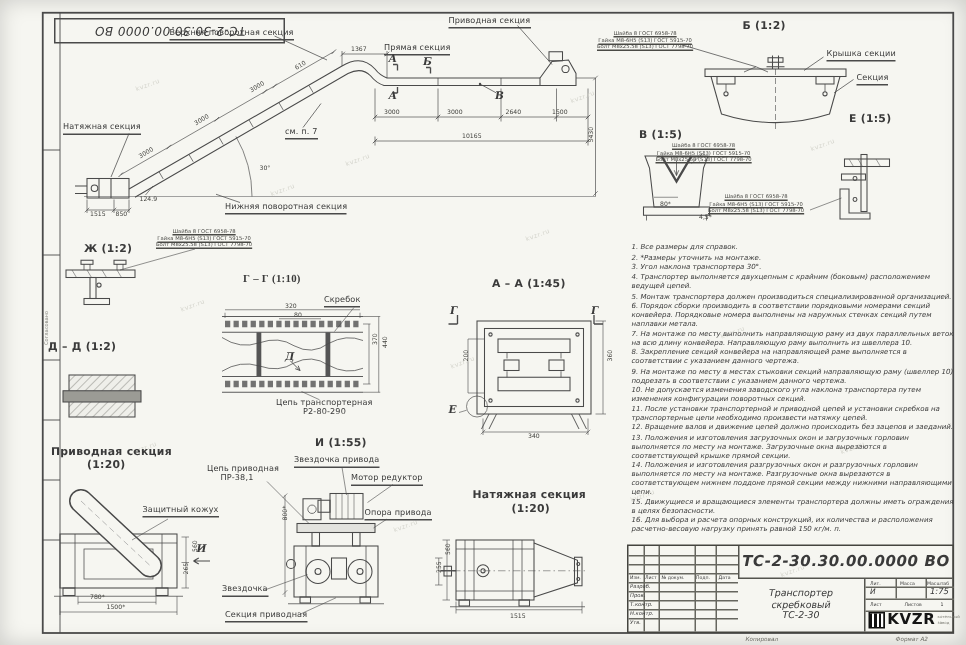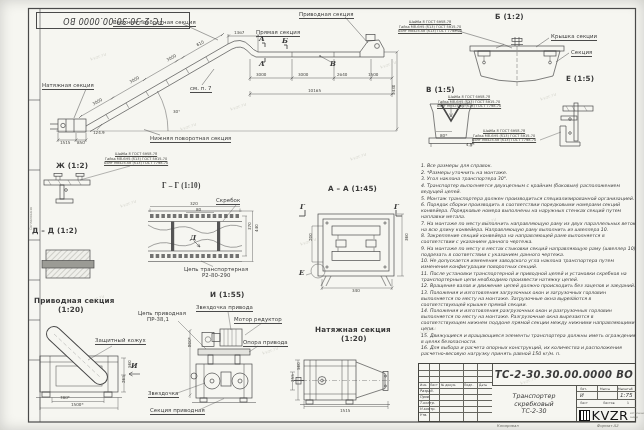--- a/index.html
+++ b/index.html
@@ -22,21 +22,21 @@
   #titleblock .cell{position:absolute;box-sizing:border-box;border-color:#55554f}
   .tb-tiny{font-size:3.1px;position:absolute;white-space:nowrap}
   .tb-role{font-size:3.5px;position:absolute;white-space:nowrap;font-style:italic}
   #tb-doc{left:73px;top:0;width:143px;height:22px;border-left:.9px solid #44443f;border-bottom:.9px solid #44443f;display:flex;align-items:center;justify-content:center;font-size:10px;font-style:italic;font-weight:bold;letter-spacing:.4px}
   #tb-name{left:73px;top:22px;width:84px;height:35px;display:flex;flex-direction:column;align-items:center;justify-content:center;font-size:6.3px;font-style:italic;line-height:1.25}
   #tb-right{left:157px;top:22px;width:59px;height:35px;border-left:.8px solid #44443f}
   .vl{position:absolute;width:0;border-left:.5px solid #66665f}
   .hl{position:absolute;height:0;border-top:.5px solid #66665f}
   #tb-logo{position:absolute;left:2px;top:22px;display:flex;align-items:center;gap:1.5px}
   #logo-ic{width:9px;height:9px;background:repeating-linear-gradient(90deg,#111 0 1.5px,#fff 1.5px 3px);border:1px solid #111}
-  #logo-tx{font-weight:400;font-size:13px;color:#141414;letter-spacing:.4px}
+  #logo-tx{font-weight:700;font-size:10px;color:#141414;letter-spacing:.4px}
   #logo-sub{font-size:2.6px;color:#77776f;width:16px;line-height:1.2}
   .below-tb{position:absolute;font-size:3.8px;color:#6b6b64;z-index:3;font-style:italic}
 </style>
 </head>
 <body>
 
 <div id="sheet">
 
   <svg width="644" height="430" viewBox="0 0 644 430">
     <defs>

